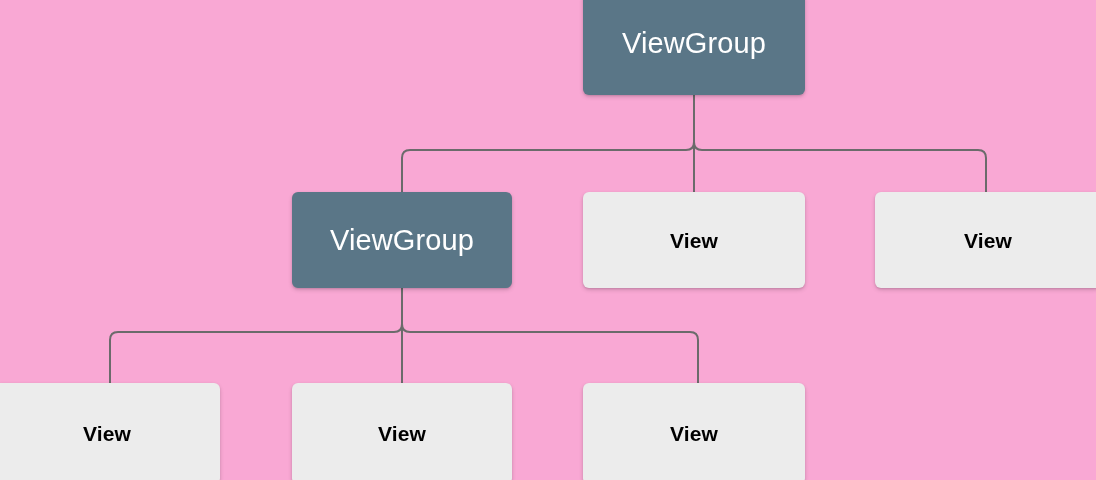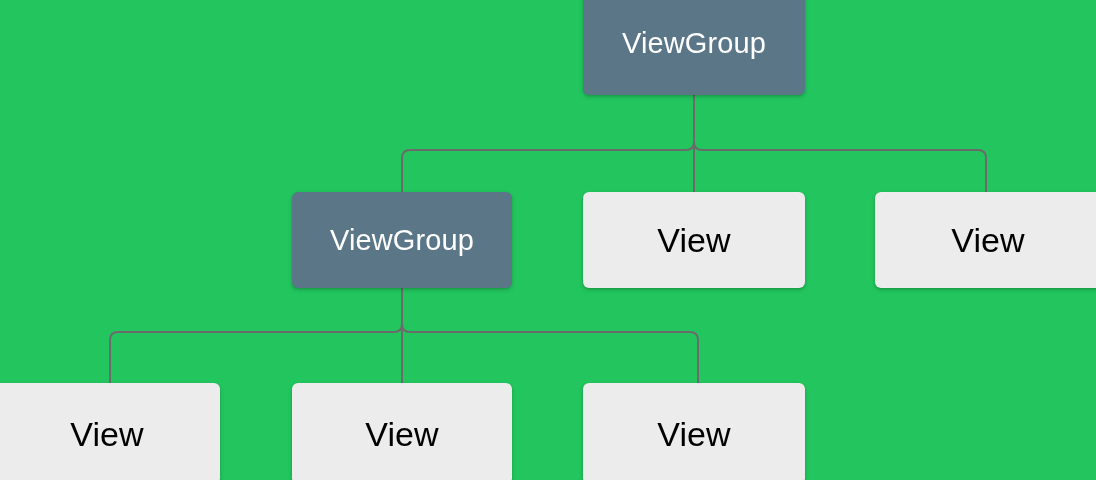--- a/index.html
+++ b/index.html
@@ -8,21 +8,21 @@
     padding: 0;
     background: #ffffff;
   }
   body {
     font-family: "Liberation Sans", sans-serif;
   }
   #canvas {
     position: relative;
     width: 1096px;
     height: 480px;
-    background: #22c55e;
+    background: #f9a8d4;
     overflow: hidden;
   }
   #edges {
     position: absolute;
     left: 0;
     top: 0;
     width: 1096px;
     height: 480px;
     pointer-events: none;
   }
@@ -48,22 +48,22 @@
     user-select: none;
   }
   .node.group .node-label {
     color: #ffffff;
     font-size: 29px;
     font-weight: 400;
     letter-spacing: 0.1px;
   }
   .node.leaf .node-label {
     color: #000000;
-    font-size: 34px;
-    font-weight: 400;
+    font-size: 21px;
+    font-weight: 700;
     letter-spacing: 0.1px;
   }
 </style>
 </head>
 <body>
 
 <div id="canvas">
 
   <svg id="edges" viewBox="0 0 1096 480" width="1096" height="480" xmlns="http://www.w3.org/2000/svg">
       <path d="M 694 95 L 694 142 Q 694 150 686 150 L 410 150 Q 402 150 402 158 L 402 192" fill="none" stroke="#6b6b6b" stroke-width="2" stroke-linecap="butt" stroke-linejoin="round"></path>

